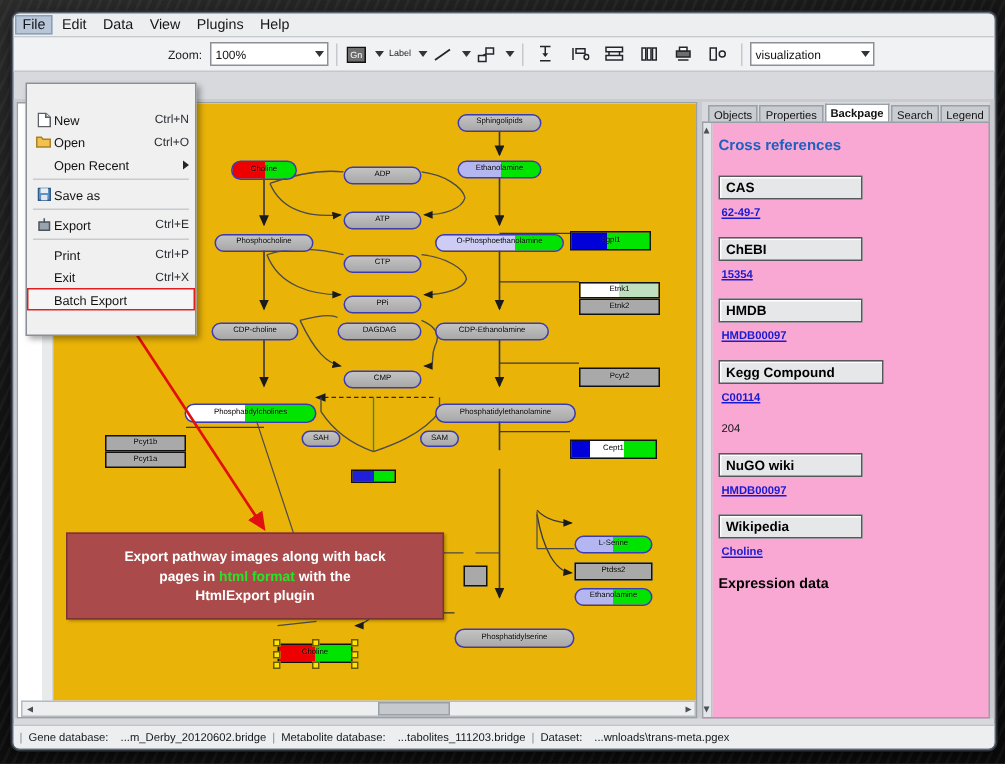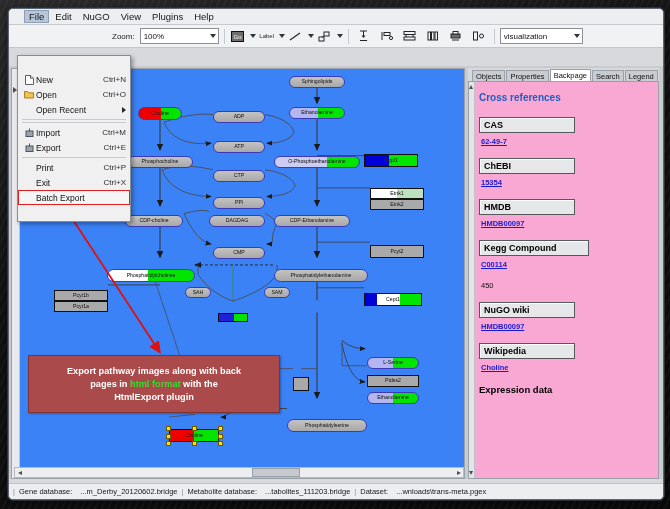--- a/index.html
+++ b/index.html
@@ -19,54 +19,54 @@
        box-shadow:0 0 0 1px #2c3138, 0 2px 8px rgba(0,0,0,.6);overflow:hidden;}
 
   .titlebar{height:20px;background:linear-gradient(180deg,#2d3238 0%,#1c2026 55%,#14181d 100%);
             display:flex;align-items:center;padding:0 6px;color:#e9edf2;}
   .tb-ico{width:11px;height:11px;margin-right:5px;position:relative;flex:0 0 auto;}
   .tb-ico svg{display:block;}
   .tb-title{font-size:9.5px;letter-spacing:.1px;white-space:nowrap;text-shadow:0 1px 1px #000;}
 
   
   .menubar{height:15px;background:#eceef0;border-bottom:1px solid #c6c9cd;display:flex;
-           align-items:center;padding-left:15px;}
+           align-items:center;padding-left:1px;}
   .mi{font-size:9.5px;color:#13161a;padding:1px 5px;margin-right:1px;line-height:11px;}
   .mi.active{background:#b9c6d8;border:1px solid #8d9fb6;padding:0 4px;}
 
   
   .toolbar{height:22px;background:#f1f2f4;border-bottom:1px solid #c3c6ca;display:flex;
            align-items:center;padding-left:4px;gap:3px;position:relative;}
   .tsep{width:1px;height:15px;background:#c6c9cd;margin:0 2px;}
   .zlabel{font-size:8px;color:#1b1e22;margin-right:2px;}
   .combo{height:14px;border:1px solid #8c9096;background:#fff;display:flex;align-items:center;
          font-size:8px;color:#111;padding-left:3px;position:relative;}
   .combo .arw{position:absolute;right:2px;top:50%;transform:translateY(-50%);
               border-left:3px solid transparent;border-right:3px solid transparent;border-top:4px solid #30353b;}
   .tbtn{height:16px;min-width:16px;display:flex;align-items:center;justify-content:center;
         font-size:8px;color:#1b1e22;}
   .caret{border-left:3px solid transparent;border-right:3px solid transparent;border-top:4px solid #30353b;margin-left:1px;}
 
   
   .body{position:absolute;left:0;top:57px;right:0;bottom:20px;display:flex;background:#c9cbcf;}
   .canvaswrap{position:relative;flex:0 0 452px;background:#fff;margin:2px 0 0 2px;
               border:1px solid #9aa0a8;overflow:hidden;}
-  .canvas{position:absolute;left:0;top:0;width:100%;height:100%;background:#3b82f6;}
+  .canvas{position:absolute;left:16px;top:0;width:100%;height:100%;background:#eab308;}
 
   
   .lstrip{position:absolute;left:0;top:0;width:7px;height:100%;background:#e8eaec;border-right:1px solid #bfc3c8;}
   .lstrip .ar{position:absolute;left:1px;top:18px;width:0;height:0;
         border-top:3px solid transparent;border-bottom:3px solid transparent;border-left:4px solid #4a4f56;}
 
   
   .dock{flex:1;margin:2px 4px 0 3px;background:#d7d9dc;display:flex;flex-direction:column;}
   .dtabs{display:flex;align-items:flex-end;height:14px;padding-left:4px;gap:1px;}
   .dtab{font-size:7.5px;color:#111;border:1px solid #9aa0a8;border-bottom:none;
         background:#c9ccd1;padding:1px 3px 1px;line-height:9px;}
-  .dtab.sel{background:#fff;font-weight:normal;padding-bottom:2px;}
+  .dtab.sel{background:#fff;font-weight:bold;padding-bottom:2px;}
   .dpane{flex:1;background:#f9a8d4;border:1px solid #9aa0a8;margin-top:-1px;overflow:hidden;position:relative;}
   .dpane-inner{padding:8px 10px 0 10px;}
   .xrefs-title{color:#1f5fbf;font-size:10px;font-weight:bold;margin:2px 0 14px 0;}
   .xr-head{border:1px solid #55595e;background:#e6e7e9;font-size:9px;font-weight:bold;color:#000;
            padding:2px 4px;width:86px;box-shadow:1px 1px 0 #fff inset;}
   .xr-val{font-size:7.5px;color:#1a1ad0;text-decoration:underline;margin:4px 0 12px 2px;font-weight:bold;}
   .xr-val.plain{color:#111;text-decoration:none;font-weight:normal;}
   .expr{font-size:9.5px;font-weight:bold;color:#000;margin-top:4px;}
 
   
@@ -129,21 +129,21 @@
 
 <div id="shot">
   <div class="desk"></div>
 
   <div class="win">
 
 
     <div class="menubar">
       <div class="mi active">File</div>
       <div class="mi">Edit</div>
-      <div class="mi">NuGO</div>
+      <div class="mi">Data</div>
       <div class="mi">View</div>
       <div class="mi">Plugins</div>
       <div class="mi">Help</div>
     </div>
 
     <div class="toolbar">
       <div style="width:96px"></div>
       <span class="zlabel">Zoom:</span>
       <div class="combo" style="width:74px">
         <span>100%</span>
@@ -479,21 +479,21 @@
 
             <div class="xr-head">ChEBI</div>
             <div class="xr-val">15354</div>
 
             <div class="xr-head">HMDB</div>
             <div class="xr-val">HMDB00097</div>
 
             <div class="xr-head" style="width:100px">Kegg Compound</div>
             <div class="xr-val">C00114</div>
 
-            <div class="xr-val plain">450</div>
+            <div class="xr-val plain">204</div>
 
             <div class="xr-head">NuGO wiki</div>
             <div class="xr-val">HMDB00097</div>
 
             <div class="xr-head">Wikipedia</div>
             <div class="xr-val">Choline</div>
 
             <div class="expr">Expression data</div>
           </div>
         </div>
@@ -531,31 +531,32 @@
         </span>
         <span class="lb">Open</span>
         <span class="ks">Ctrl+O</span>
       </div>
       <div class="mrow">
         <span class="gl"></span>
         <span class="lb">Open Recent</span>
         <span class="sub"></span>
       </div>
       <div class="msep"></div>
-      <div class="msep"></div>
       <div class="mrow">
         <span class="gl">
           <svg width="9" height="9" viewBox="0 0 9 9">
-              <rect x="1" y="3" width="7" height="5.5" fill="#9aa4ae" stroke="#4c545c"></rect>
-              <path d="M4.5 0.5 V3.2" stroke="#4c545c"></path>
+              <rect x="0.5" y="0.5" width="8" height="8" fill="#5f8fc4" stroke="#2f5a85"></rect>
+              <rect x="2" y="0.5" width="5" height="3.2" fill="#e8edf2"></rect>
+              <rect x="2.4" y="5" width="4.2" height="3.5" fill="#dfe6ee"></rect>
             </svg>
         </span>
-        <span class="lb">Import</span>
-        <span class="ks">Ctrl+M</span>
-      </div>
+        <span class="lb">Save as</span>
+        <span class="ks"></span>
+      </div>
+      <div class="msep"></div>
       <div class="mrow">
         <span class="gl">
           <svg width="9" height="9" viewBox="0 0 9 9">
               <rect x="1" y="3" width="7" height="5.5" fill="#9aa4ae" stroke="#4c545c"></rect>
               <path d="M4.5 3.2 V0.5" stroke="#4c545c"></path>
             </svg>
         </span>
         <span class="lb">Export</span>
         <span class="ks">Ctrl+E</span>
       </div>

